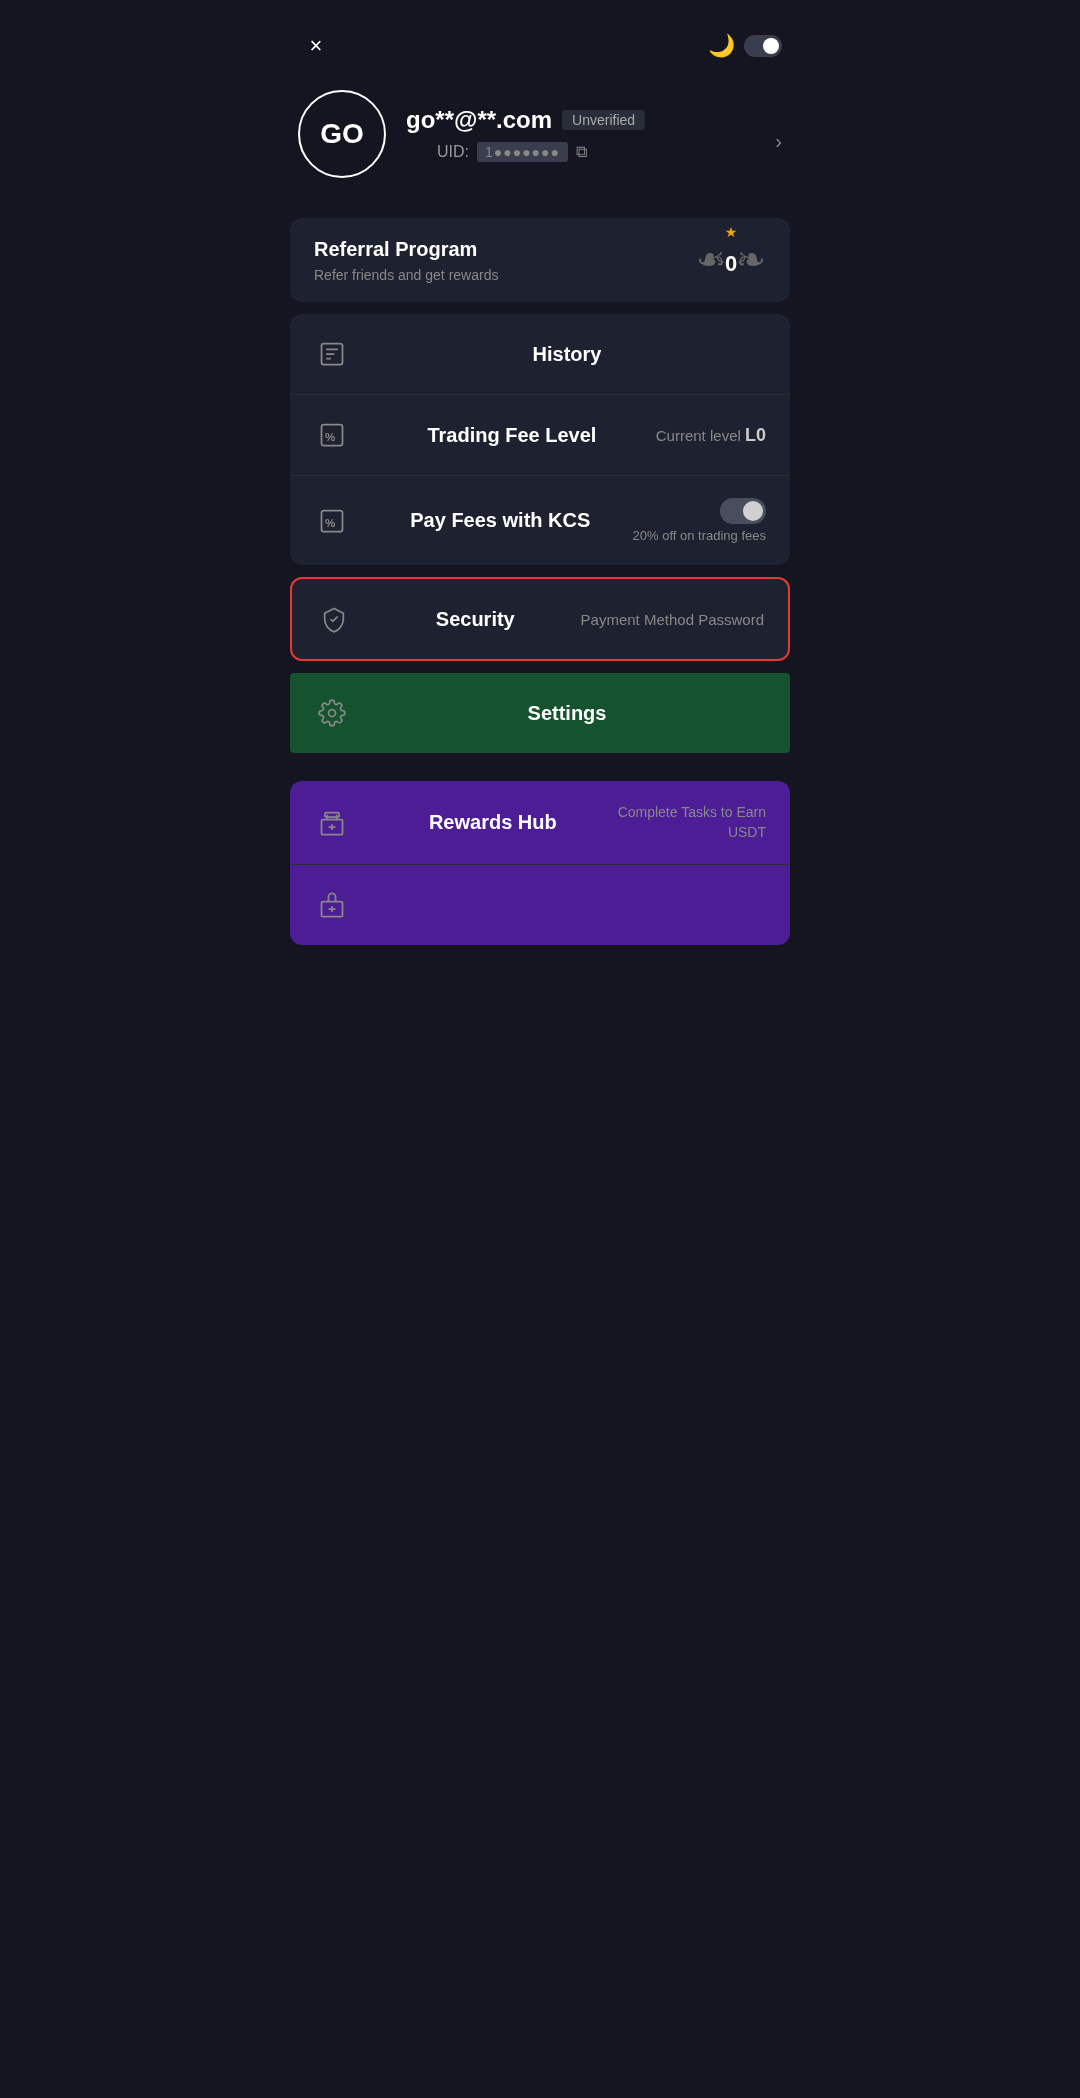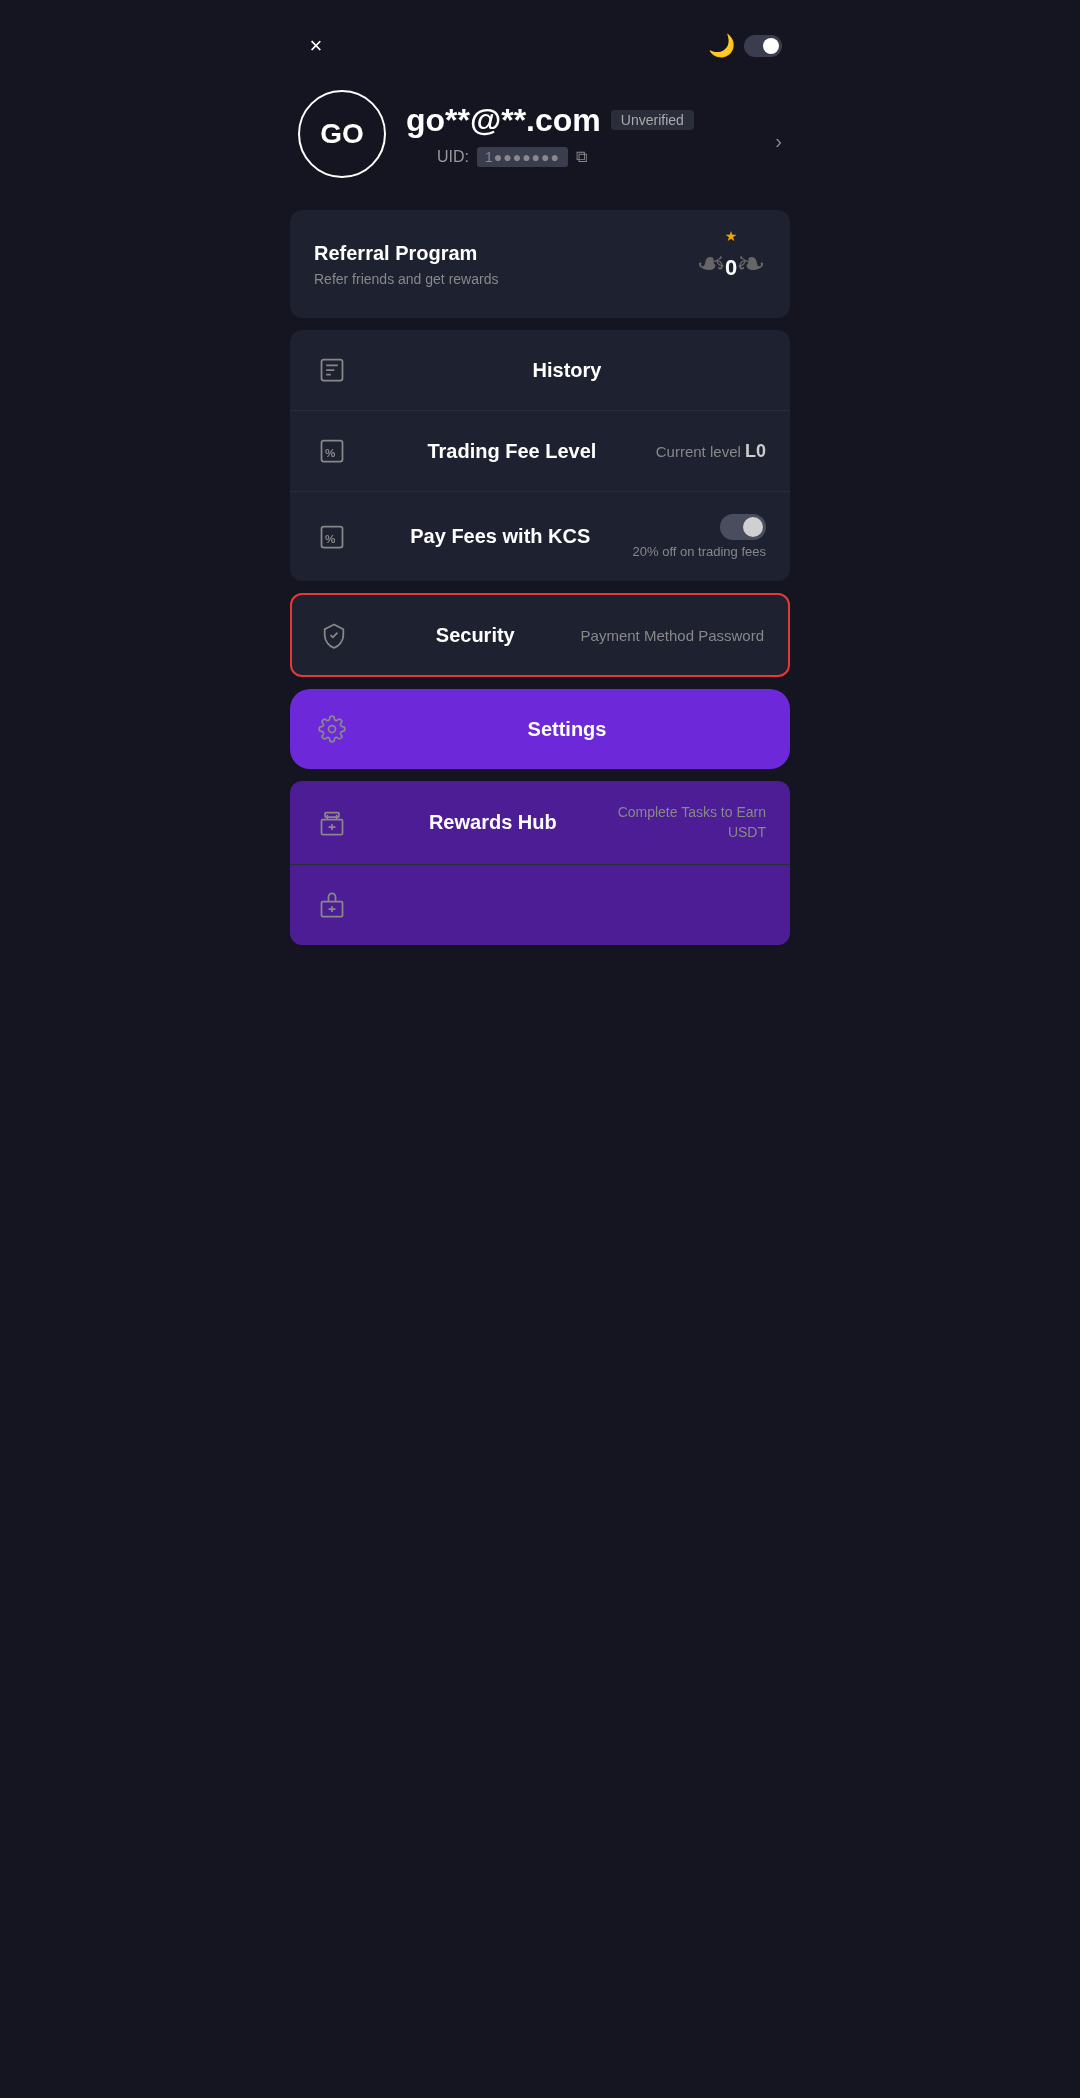--- a/index.html
+++ b/index.html
@@ -94,21 +94,21 @@
     }
 
     .email-row {
       display: flex;
       align-items: center;
       gap: 10px;
       margin-bottom: 8px;
     }
 
     .email-text {
-      font-size: 32px;
+      font-size: 24px;
       font-weight: 700;
       color: #ffffff;
     }
 
     .unverified-badge {
       background: #2a2d3a;
       color: #aaaaaa;
       font-size: 14px;
       padding: 2px 10px;
       border-radius: 4px;
@@ -142,24 +142,24 @@
       color: #888888;
       font-size: 20px;
       position: absolute;
       right: 28px;
       top: 50%;
       transform: translateY(-50%);
     }
 
     
     .referral-card {
-      margin: 8px 20px 12px 20px;
+      margin: 16px 20px 12px 20px;
       background: #1e2130;
       border-radius: 12px;
-      padding: 24px 24px;
+      padding: 12px 24px;
       display: flex;
       align-items: center;
       justify-content: space-between;
     }
 
     .referral-text h3 {
       font-size: 20px;
       font-weight: 600;
       color: #ffffff;
       margin-bottom: 6px;
@@ -315,23 +315,23 @@
     .security-card {
       margin: 0 20px 12px 20px;
       background: #1e2130;
       border-radius: 12px;
       border: 2px solid #e53935;
       overflow: hidden;
     }
 
     
     .settings-card {
-      margin: 0 20px 12px 20px;
-      background: #6d28d9;
-      border-radius: 20px;
+      margin: 0 20px 28px 20px;
+      background: #14532d;
+      border-radius: 4px;
       overflow: hidden;
     }
 
     
     .rewards-card {
       margin: 0 20px 12px 20px;
       background: #4c1d95;
       border-radius: 12px;
       overflow: hidden;
     }

